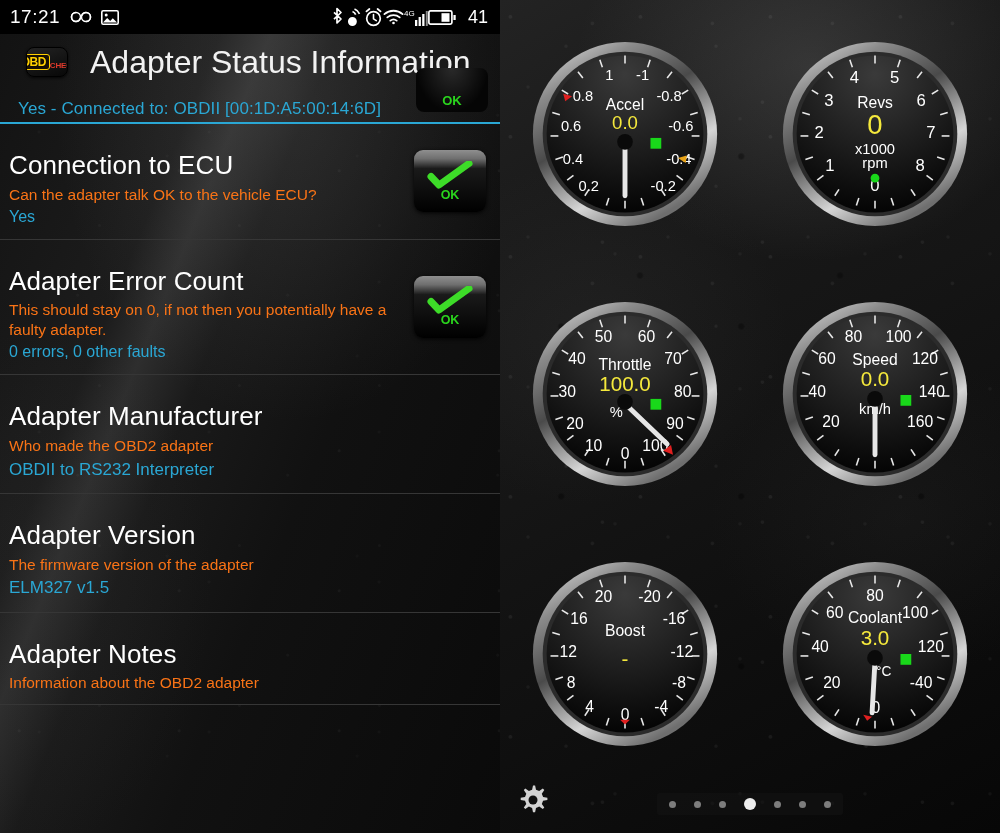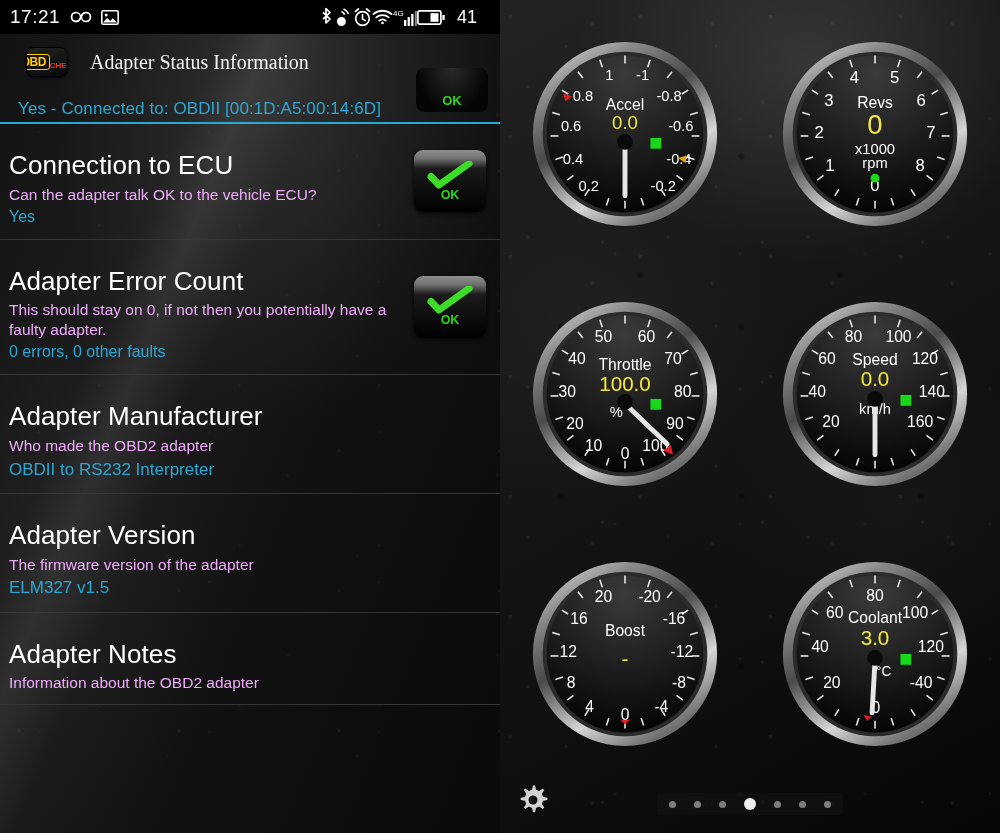--- a/index.html
+++ b/index.html
@@ -35,21 +35,21 @@
       radial-gradient(circle at 23% 88%, rgba(255,255,255,.035) 0 1px, transparent 2px);
     background-size: 160px 140px, 210px 180px, 140px 160px, 190px 200px, 170px 150px;
     opacity:.75;
   }
 
   
   .statusbar {
     position: relative; z-index: 4;
     height: 34px; background: #000;
     display: flex; align-items: center;
-    padding: 0 23px 0 10px;
+    padding: 0 12px 0 10px;
     color: #fff;
   }
   .sb-clock { font-size: 19px; letter-spacing: .5px; }
   .sb-left-icons { display: flex; align-items: center; gap: 9px; margin-left: 10px; }
   .sb-spacer { flex: 1; }
   .sb-right { display: flex; align-items: center; gap: 0; }
   .sb-batt-num { font-size: 18px; margin-left: 12px; }
   .sb-ico { display:inline-flex; align-items:center; justify-content:center; }
 
   
@@ -69,21 +69,21 @@
     position: relative; overflow:hidden;
   }
   .app-icon .engine {
     font-size: 12px; font-weight: bold; color:#ffd000;
     letter-spacing:-.5px; line-height:1;
     text-shadow:0 0 2px #000;
     background:#1a1205; border:1.5px solid #ffd000; border-radius:3px;
     padding:1px 3px;
   }
   .app-icon .chk { font-size: 8px; font-weight:bold; color:#e03a2c; line-height:1; margin-top:8px; letter-spacing:-.2px;}
-  .ab-title { font-size: 20px; color: #f2f2f2; font-weight: 400; font-family: Liberation Serif, serif; }
+  .ab-title { font-size: 32px; color: #f2f2f2; font-weight: 400; }
 
   
   .listwrap { position: relative; z-index: 3; height: 744px; }
   .partial-row {
     position: relative; height: 34px;
     border-bottom: 2px solid #2aa7d4;
     padding-left: 9px;
   }
   .partial-ok {
     position:absolute; right:12px; top:-22px;
@@ -94,21 +94,21 @@
   .partial-ok span { color:#2ad41d; font-size:13px; font-weight:bold; }
   .conn-line { color:#2aa7d4; font-size:17px; position:absolute; bottom:3px; left:18px; letter-spacing:.1px; }
 
   .row {
     position: relative;
     padding: 27px 0 11px 9px;
     border-bottom: 1px solid #363636;
     min-height: 72px;
   }
   .row-title { color:#fff; font-size:26px; font-weight:400; line-height:1.15; letter-spacing:.1px;}
-  .row-desc  { color:#f0abfc; font-size:15.5px; line-height:1.28; margin-top:4px; padding-right:100px;}
+  .row-desc  { color:#f97316; font-size:15.5px; line-height:1.28; margin-top:4px; padding-right:100px;}
   .row-desc.wide { padding-right: 12px; }
   .row-val   { color:#2aa7d4; font-size:16px; line-height:1.3; margin-top:2px; padding-right:100px;}
   .row-val.wide { padding-right: 14px; font-size:17px; line-height:1.42; }
 
   .ok-badge {
     position:absolute; right:14px; top:50%; transform:translateY(-50%);
     width:72px; height:62px; border-radius:9px;
     background: linear-gradient(#8f8f8f 0%, #6f6f6f 14%, #1a1a1a 30%, #000 100%);
     box-shadow: 0 1px 4px rgba(0,0,0,.9);
     display:flex; flex-direction:column; align-items:center; justify-content:center;

